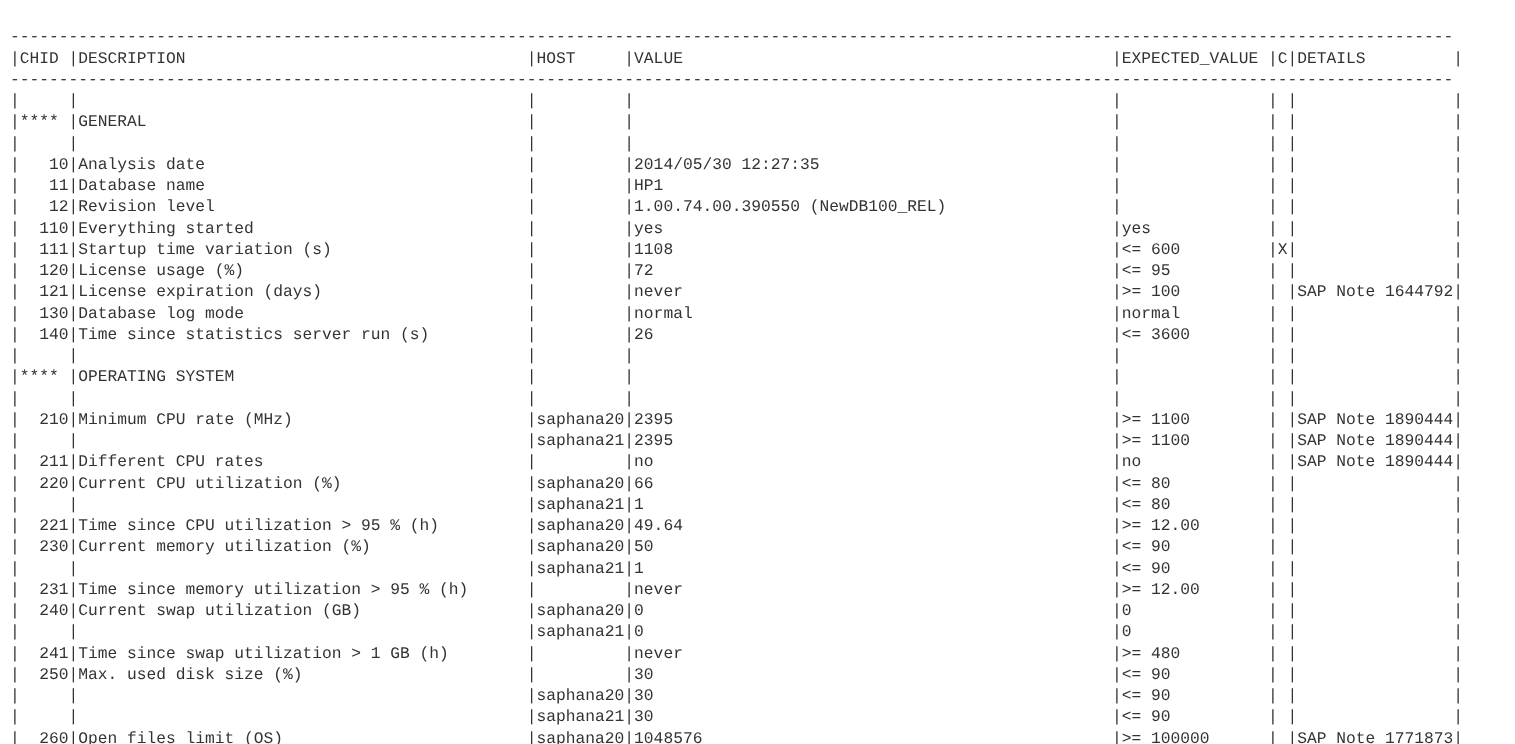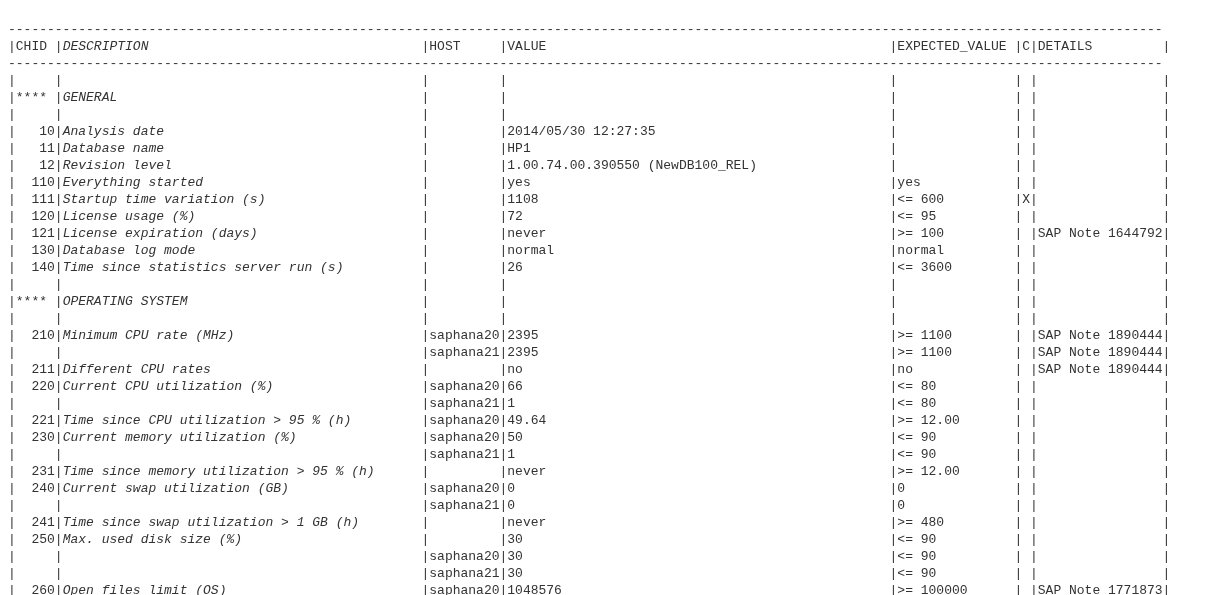--- a/index.html
+++ b/index.html
@@ -8,21 +8,21 @@
       line-height: 17px;
       color: #333;
       background: #fff;
       margin: 0;
       padding: 4px 8px;
       white-space: pre;
     }
     .row { display: block; }
     .cell { display: inline-block; vertical-align: top; }
     .c-chid { width: 5ch; text-align: right; }
-    .c-desc { width: 46ch; font-style: italic; }
+    .c-desc { width: 46ch; }
     .c-host { width: 9ch; }
     .c-val  { width: 49ch; text-align: center; }
     .c-exp  { width: 15ch; }
     .c-c    { width: 1ch; }
     .c-det  { width: 16ch; }
   </style>
 </head>
 <body>
 <div id="report"><div class="row">----------------------------------------------------------------------------------------------------------------------------------------------------</div><div class="row"><span>|</span><span class="cell c-chid">CHID </span><span>|</span><span class="cell c-desc">DESCRIPTION                                   </span><span>|</span><span class="cell c-host">HOST     </span><span>|</span><span class="cell c-val">VALUE                                            </span><span>|</span><span class="cell c-exp">EXPECTED_VALUE </span><span>|</span><span class="cell c-c">C</span><span>|</span><span class="cell c-det">DETAILS         </span><span>|</span></div><div class="row">----------------------------------------------------------------------------------------------------------------------------------------------------</div><div class="row"><span>|</span><span class="cell c-chid">     </span><span>|</span><span class="cell c-desc">                                              </span><span>|</span><span class="cell c-host">         </span><span>|</span><span class="cell c-val">                                                 </span><span>|</span><span class="cell c-exp">               </span><span>|</span><span class="cell c-c"> </span><span>|</span><span class="cell c-det">                </span><span>|</span></div><div class="row"><span>|</span><span class="cell c-chid">**** </span><span>|</span><span class="cell c-desc">GENERAL                                       </span><span>|</span><span class="cell c-host">         </span><span>|</span><span class="cell c-val">                                                 </span><span>|</span><span class="cell c-exp">               </span><span>|</span><span class="cell c-c"> </span><span>|</span><span class="cell c-det">                </span><span>|</span></div><div class="row"><span>|</span><span class="cell c-chid">     </span><span>|</span><span class="cell c-desc">                                              </span><span>|</span><span class="cell c-host">         </span><span>|</span><span class="cell c-val">                                                 </span><span>|</span><span class="cell c-exp">               </span><span>|</span><span class="cell c-c"> </span><span>|</span><span class="cell c-det">                </span><span>|</span></div><div class="row"><span>|</span><span class="cell c-chid">   10</span><span>|</span><span class="cell c-desc">Analysis date                                 </span><span>|</span><span class="cell c-host">         </span><span>|</span><span class="cell c-val">2014/05/30 12:27:35                              </span><span>|</span><span class="cell c-exp">               </span><span>|</span><span class="cell c-c"> </span><span>|</span><span class="cell c-det">                </span><span>|</span></div><div class="row"><span>|</span><span class="cell c-chid">   11</span><span>|</span><span class="cell c-desc">Database name                                 </span><span>|</span><span class="cell c-host">         </span><span>|</span><span class="cell c-val">HP1                                              </span><span>|</span><span class="cell c-exp">               </span><span>|</span><span class="cell c-c"> </span><span>|</span><span class="cell c-det">                </span><span>|</span></div><div class="row"><span>|</span><span class="cell c-chid">   12</span><span>|</span><span class="cell c-desc">Revision level                                </span><span>|</span><span class="cell c-host">         </span><span>|</span><span class="cell c-val">1.00.74.00.390550 (NewDB100_REL)                 </span><span>|</span><span class="cell c-exp">               </span><span>|</span><span class="cell c-c"> </span><span>|</span><span class="cell c-det">                </span><span>|</span></div><div class="row"><span>|</span><span class="cell c-chid">  110</span><span>|</span><span class="cell c-desc">Everything started                            </span><span>|</span><span class="cell c-host">         </span><span>|</span><span class="cell c-val">yes                                              </span><span>|</span><span class="cell c-exp">yes            </span><span>|</span><span class="cell c-c"> </span><span>|</span><span class="cell c-det">                </span><span>|</span></div><div class="row"><span>|</span><span class="cell c-chid">  111</span><span>|</span><span class="cell c-desc">Startup time variation (s)                    </span><span>|</span><span class="cell c-host">         </span><span>|</span><span class="cell c-val">1108                                             </span><span>|</span><span class="cell c-exp">&lt;= 600         </span><span>|</span><span class="cell c-c">X</span><span>|</span><span class="cell c-det">                </span><span>|</span></div><div class="row"><span>|</span><span class="cell c-chid">  120</span><span>|</span><span class="cell c-desc">License usage (%)                             </span><span>|</span><span class="cell c-host">         </span><span>|</span><span class="cell c-val">72                                               </span><span>|</span><span class="cell c-exp">&lt;= 95          </span><span>|</span><span class="cell c-c"> </span><span>|</span><span class="cell c-det">                </span><span>|</span></div><div class="row"><span>|</span><span class="cell c-chid">  121</span><span>|</span><span class="cell c-desc">License expiration (days)                     </span><span>|</span><span class="cell c-host">         </span><span>|</span><span class="cell c-val">never                                            </span><span>|</span><span class="cell c-exp">&gt;= 100         </span><span>|</span><span class="cell c-c"> </span><span>|</span><span class="cell c-det">SAP Note 1644792</span><span>|</span></div><div class="row"><span>|</span><span class="cell c-chid">  130</span><span>|</span><span class="cell c-desc">Database log mode                             </span><span>|</span><span class="cell c-host">         </span><span>|</span><span class="cell c-val">normal                                           </span><span>|</span><span class="cell c-exp">normal         </span><span>|</span><span class="cell c-c"> </span><span>|</span><span class="cell c-det">                </span><span>|</span></div><div class="row"><span>|</span><span class="cell c-chid">  140</span><span>|</span><span class="cell c-desc">Time since statistics server run (s)          </span><span>|</span><span class="cell c-host">         </span><span>|</span><span class="cell c-val">26                                               </span><span>|</span><span class="cell c-exp">&lt;= 3600        </span><span>|</span><span class="cell c-c"> </span><span>|</span><span class="cell c-det">                </span><span>|</span></div><div class="row"><span>|</span><span class="cell c-chid">     </span><span>|</span><span class="cell c-desc">                                              </span><span>|</span><span class="cell c-host">         </span><span>|</span><span class="cell c-val">                                                 </span><span>|</span><span class="cell c-exp">               </span><span>|</span><span class="cell c-c"> </span><span>|</span><span class="cell c-det">                </span><span>|</span></div><div class="row"><span>|</span><span class="cell c-chid">**** </span><span>|</span><span class="cell c-desc">OPERATING SYSTEM                              </span><span>|</span><span class="cell c-host">         </span><span>|</span><span class="cell c-val">                                                 </span><span>|</span><span class="cell c-exp">               </span><span>|</span><span class="cell c-c"> </span><span>|</span><span class="cell c-det">                </span><span>|</span></div><div class="row"><span>|</span><span class="cell c-chid">     </span><span>|</span><span class="cell c-desc">                                              </span><span>|</span><span class="cell c-host">         </span><span>|</span><span class="cell c-val">                                                 </span><span>|</span><span class="cell c-exp">               </span><span>|</span><span class="cell c-c"> </span><span>|</span><span class="cell c-det">                </span><span>|</span></div><div class="row"><span>|</span><span class="cell c-chid">  210</span><span>|</span><span class="cell c-desc">Minimum CPU rate (MHz)                        </span><span>|</span><span class="cell c-host">saphana20</span><span>|</span><span class="cell c-val">2395                                             </span><span>|</span><span class="cell c-exp">&gt;= 1100        </span><span>|</span><span class="cell c-c"> </span><span>|</span><span class="cell c-det">SAP Note 1890444</span><span>|</span></div><div class="row"><span>|</span><span class="cell c-chid">     </span><span>|</span><span class="cell c-desc">                                              </span><span>|</span><span class="cell c-host">saphana21</span><span>|</span><span class="cell c-val">2395                                             </span><span>|</span><span class="cell c-exp">&gt;= 1100        </span><span>|</span><span class="cell c-c"> </span><span>|</span><span class="cell c-det">SAP Note 1890444</span><span>|</span></div><div class="row"><span>|</span><span class="cell c-chid">  211</span><span>|</span><span class="cell c-desc">Different CPU rates                           </span><span>|</span><span class="cell c-host">         </span><span>|</span><span class="cell c-val">no                                               </span><span>|</span><span class="cell c-exp">no             </span><span>|</span><span class="cell c-c"> </span><span>|</span><span class="cell c-det">SAP Note 1890444</span><span>|</span></div><div class="row"><span>|</span><span class="cell c-chid">  220</span><span>|</span><span class="cell c-desc">Current CPU utilization (%)                   </span><span>|</span><span class="cell c-host">saphana20</span><span>|</span><span class="cell c-val">66                                               </span><span>|</span><span class="cell c-exp">&lt;= 80          </span><span>|</span><span class="cell c-c"> </span><span>|</span><span class="cell c-det">                </span><span>|</span></div><div class="row"><span>|</span><span class="cell c-chid">     </span><span>|</span><span class="cell c-desc">                                              </span><span>|</span><span class="cell c-host">saphana21</span><span>|</span><span class="cell c-val">1                                                </span><span>|</span><span class="cell c-exp">&lt;= 80          </span><span>|</span><span class="cell c-c"> </span><span>|</span><span class="cell c-det">                </span><span>|</span></div><div class="row"><span>|</span><span class="cell c-chid">  221</span><span>|</span><span class="cell c-desc">Time since CPU utilization &gt; 95 % (h)         </span><span>|</span><span class="cell c-host">saphana20</span><span>|</span><span class="cell c-val">49.64                                            </span><span>|</span><span class="cell c-exp">&gt;= 12.00       </span><span>|</span><span class="cell c-c"> </span><span>|</span><span class="cell c-det">                </span><span>|</span></div><div class="row"><span>|</span><span class="cell c-chid">  230</span><span>|</span><span class="cell c-desc">Current memory utilization (%)                </span><span>|</span><span class="cell c-host">saphana20</span><span>|</span><span class="cell c-val">50                                               </span><span>|</span><span class="cell c-exp">&lt;= 90          </span><span>|</span><span class="cell c-c"> </span><span>|</span><span class="cell c-det">                </span><span>|</span></div><div class="row"><span>|</span><span class="cell c-chid">     </span><span>|</span><span class="cell c-desc">                                              </span><span>|</span><span class="cell c-host">saphana21</span><span>|</span><span class="cell c-val">1                                                </span><span>|</span><span class="cell c-exp">&lt;= 90          </span><span>|</span><span class="cell c-c"> </span><span>|</span><span class="cell c-det">                </span><span>|</span></div><div class="row"><span>|</span><span class="cell c-chid">  231</span><span>|</span><span class="cell c-desc">Time since memory utilization &gt; 95 % (h)      </span><span>|</span><span class="cell c-host">         </span><span>|</span><span class="cell c-val">never                                            </span><span>|</span><span class="cell c-exp">&gt;= 12.00       </span><span>|</span><span class="cell c-c"> </span><span>|</span><span class="cell c-det">                </span><span>|</span></div><div class="row"><span>|</span><span class="cell c-chid">  240</span><span>|</span><span class="cell c-desc">Current swap utilization (GB)                 </span><span>|</span><span class="cell c-host">saphana20</span><span>|</span><span class="cell c-val">0                                                </span><span>|</span><span class="cell c-exp">0              </span><span>|</span><span class="cell c-c"> </span><span>|</span><span class="cell c-det">                </span><span>|</span></div><div class="row"><span>|</span><span class="cell c-chid">     </span><span>|</span><span class="cell c-desc">                                              </span><span>|</span><span class="cell c-host">saphana21</span><span>|</span><span class="cell c-val">0                                                </span><span>|</span><span class="cell c-exp">0              </span><span>|</span><span class="cell c-c"> </span><span>|</span><span class="cell c-det">                </span><span>|</span></div><div class="row"><span>|</span><span class="cell c-chid">  241</span><span>|</span><span class="cell c-desc">Time since swap utilization &gt; 1 GB (h)        </span><span>|</span><span class="cell c-host">         </span><span>|</span><span class="cell c-val">never                                            </span><span>|</span><span class="cell c-exp">&gt;= 480         </span><span>|</span><span class="cell c-c"> </span><span>|</span><span class="cell c-det">                </span><span>|</span></div><div class="row"><span>|</span><span class="cell c-chid">  250</span><span>|</span><span class="cell c-desc">Max. used disk size (%)                       </span><span>|</span><span class="cell c-host">         </span><span>|</span><span class="cell c-val">30                                               </span><span>|</span><span class="cell c-exp">&lt;= 90          </span><span>|</span><span class="cell c-c"> </span><span>|</span><span class="cell c-det">                </span><span>|</span></div><div class="row"><span>|</span><span class="cell c-chid">     </span><span>|</span><span class="cell c-desc">                                              </span><span>|</span><span class="cell c-host">saphana20</span><span>|</span><span class="cell c-val">30                                               </span><span>|</span><span class="cell c-exp">&lt;= 90          </span><span>|</span><span class="cell c-c"> </span><span>|</span><span class="cell c-det">                </span><span>|</span></div><div class="row"><span>|</span><span class="cell c-chid">     </span><span>|</span><span class="cell c-desc">                                              </span><span>|</span><span class="cell c-host">saphana21</span><span>|</span><span class="cell c-val">30                                               </span><span>|</span><span class="cell c-exp">&lt;= 90          </span><span>|</span><span class="cell c-c"> </span><span>|</span><span class="cell c-det">                </span><span>|</span></div><div class="row"><span>|</span><span class="cell c-chid">  260</span><span>|</span><span class="cell c-desc">Open files limit (OS)                         </span><span>|</span><span class="cell c-host">saphana20</span><span>|</span><span class="cell c-val">1048576                                          </span><span>|</span><span class="cell c-exp">&gt;= 100000      </span><span>|</span><span class="cell c-c"> </span><span>|</span><span class="cell c-det">SAP Note 1771873</span><span>|</span></div></div>
 

